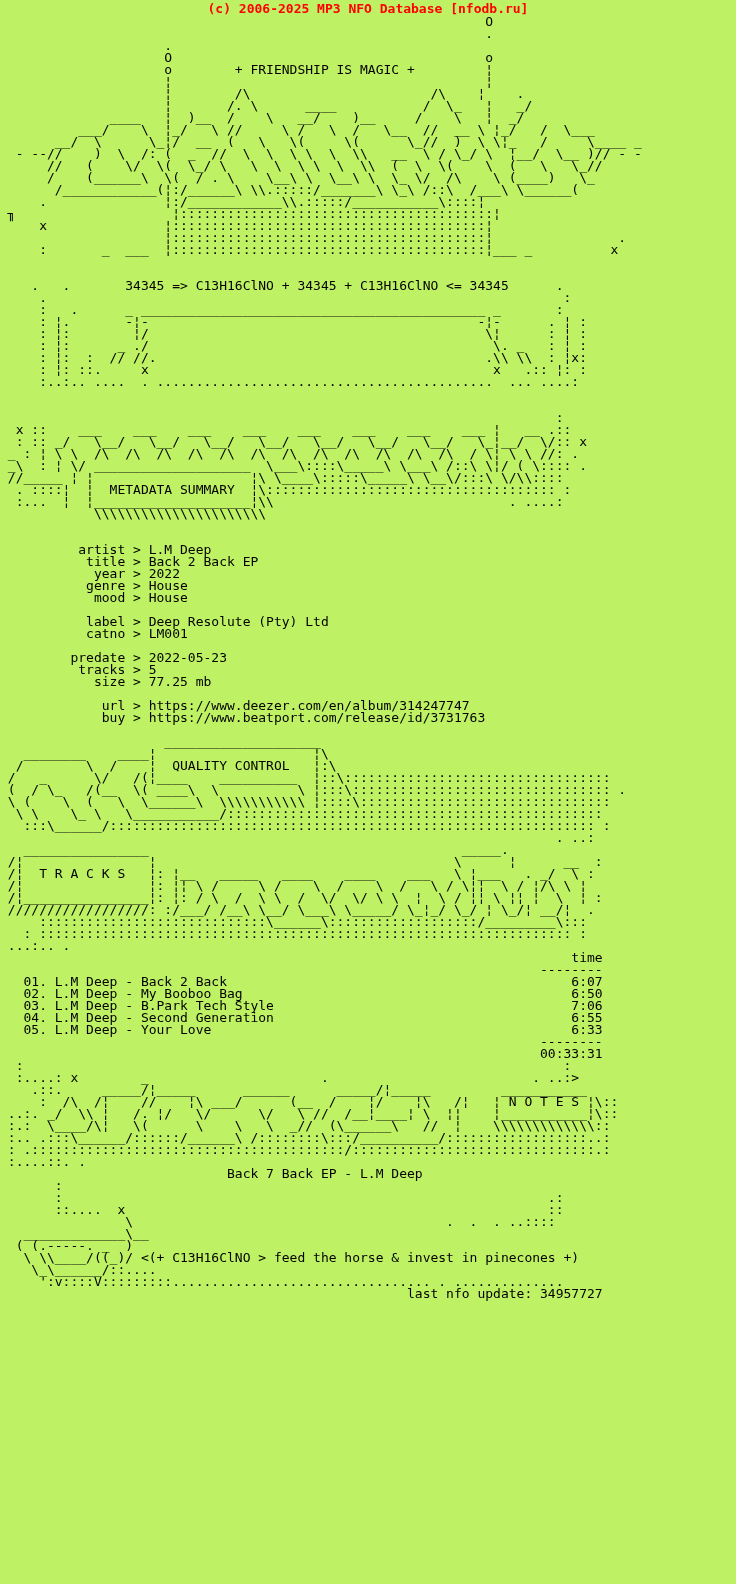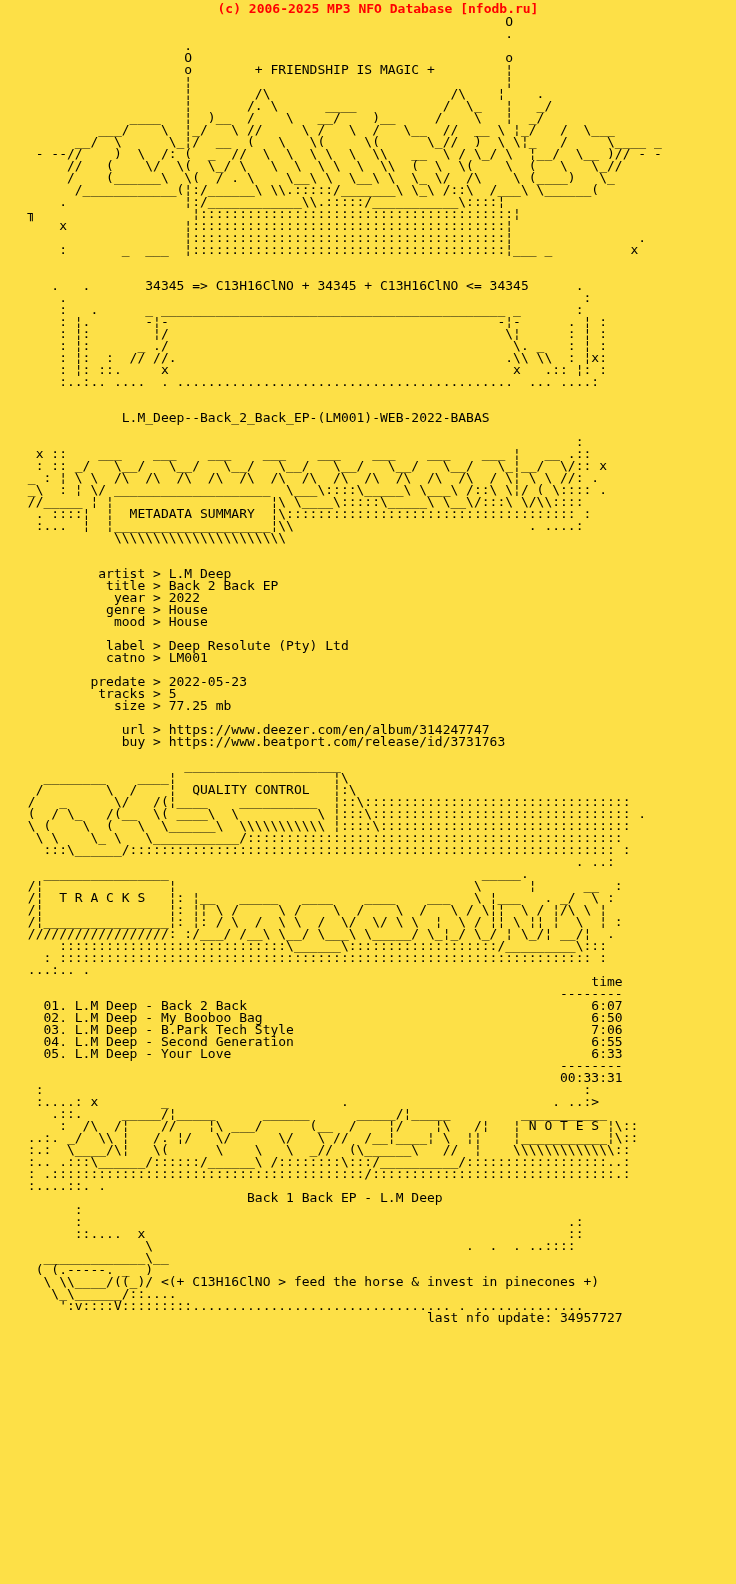--- a/index.html
+++ b/index.html
@@ -1,18 +1,18 @@
 <!DOCTYPE html>
 <html><head>
 <meta charset="utf-8">
 <style>
   html,body{margin:0;padding:0;background:#ffffff;}
   .page{
-    width:736px;height:1584px;overflow:hidden;background:#fde047;
-    padding-top:2px;box-sizing:border-box;padding-left:20px;
+    width:736px;height:1584px;overflow:hidden;background:#bef264;
+    padding-top:2px;box-sizing:border-box;
   }
   .red-header{
     font-family:"DejaVu Sans Mono","Liberation Mono",monospace;
     font-size:13px;line-height:14px;font-weight:bold;
     color:#ff0000;text-align:center;white-space:pre;
   }
   pre.nfo{
     margin:0;padding:0;
     font-family:"DejaVu Sans Mono","Liberation Mono",monospace;
     font-size:13px;line-height:12px;color:#000000;
@@ -50,23 +50,20 @@
     .   .       34345 =&gt; C13H16ClNO + 34345 + C13H16ClNO &lt;= 34345      .
      .                                                                  :
      :   .      _ ____________________________________________ _       :
      : ¦.       -¦-                                          -¦-      . ¦ :
      : ¦:        ¦/                                           \¦      : ¦ :
      : ¦:      _ ./                                            \. _   : ¦ :
      : ¦:  :  // //.                                          .\\ \\  : ¦x:
      : ¦: ::.     x                                            x   .:: ¦: :
      :..:.. ....  . ...........................................  ... ....:
 
-
-</pre>
-  <pre class="nfo">             L.M_Deep--Back_2_Back_EP-(LM001)-WEB-2022-BABAS
 
 </pre>
   <pre class="nfo">                                                                       :
   x ::    ___    ___    ___    ___    ___    ___    ___    ___ ¦   __ .::
   : :: _/   \__/   \__/   \__/   \__/   \__/   \__/   \__/   \_¦__/  \/:: x
  _ : ¦ \ \  /\  /\  /\  /\  /\  /\  /\  /\  /\  /\  /\  /\  / \¦ \ \ //: .
  _\  : ¦ \/ ____________________  \___\::::\_____\ \___\ /::\ \¦/ ( \:::: .
  //_____ ¦ ¦                    ¦\ \____\:::::\_____\ \__\/:::\ \/\\::::
   . ::::¦  ¦  METADATA SUMMARY  ¦\::::::::::::::::::::::::::::::::::::: :
   :...  ¦  ¦____________________¦\\                              . ....:
@@ -124,21 +121,21 @@
   <pre class="nfo">  :                                                                     :
   :....: x        _                      .                          . ..:&gt;
     .::.     _____/¦_____      ______      _____/¦_____         ___________
      :  /\  /¦    //    ¦\ ___/      (__  /    ¦/    ¦\   /¦   ¦ N O T E S ¦\::
  ..:. _/  \\ ¦   /. ¦/   \/      \/   \ //  /__¦____¦ \  ¦¦    ¦___________¦\::
  :.:  \____/\¦   \(      \    \   \  _//  (\______\   //  ¦    \\\\\\\\\\\\\::
  :.. .:::\______/::::::/______\ /::::::::\:::/__________/::::::::::::::::::..:
  : .::::::::::::::::::::::::::::::::::::::::/:::::::::::::::::::::::::::::::.:
  :....::. .
 </pre>
-  <pre class="nfo">                             Back 1 Back EP - L.M Deep
+  <pre class="nfo">                             Back 7 Back EP - L.M Deep
 </pre>
   <pre class="nfo">       :
        :                                                              .:
        ::....  x                                                      ::
                 \                                        .  .  . ..::::
    _____________\__
   ( (.-----. _  )
    \ \\____/((_)/ &lt;(+ C13H16ClNO &gt; feed the horse &amp; invest in pinecones +)
     \_\______/::....
      ':v::::V:::::::::................................. . ..............

